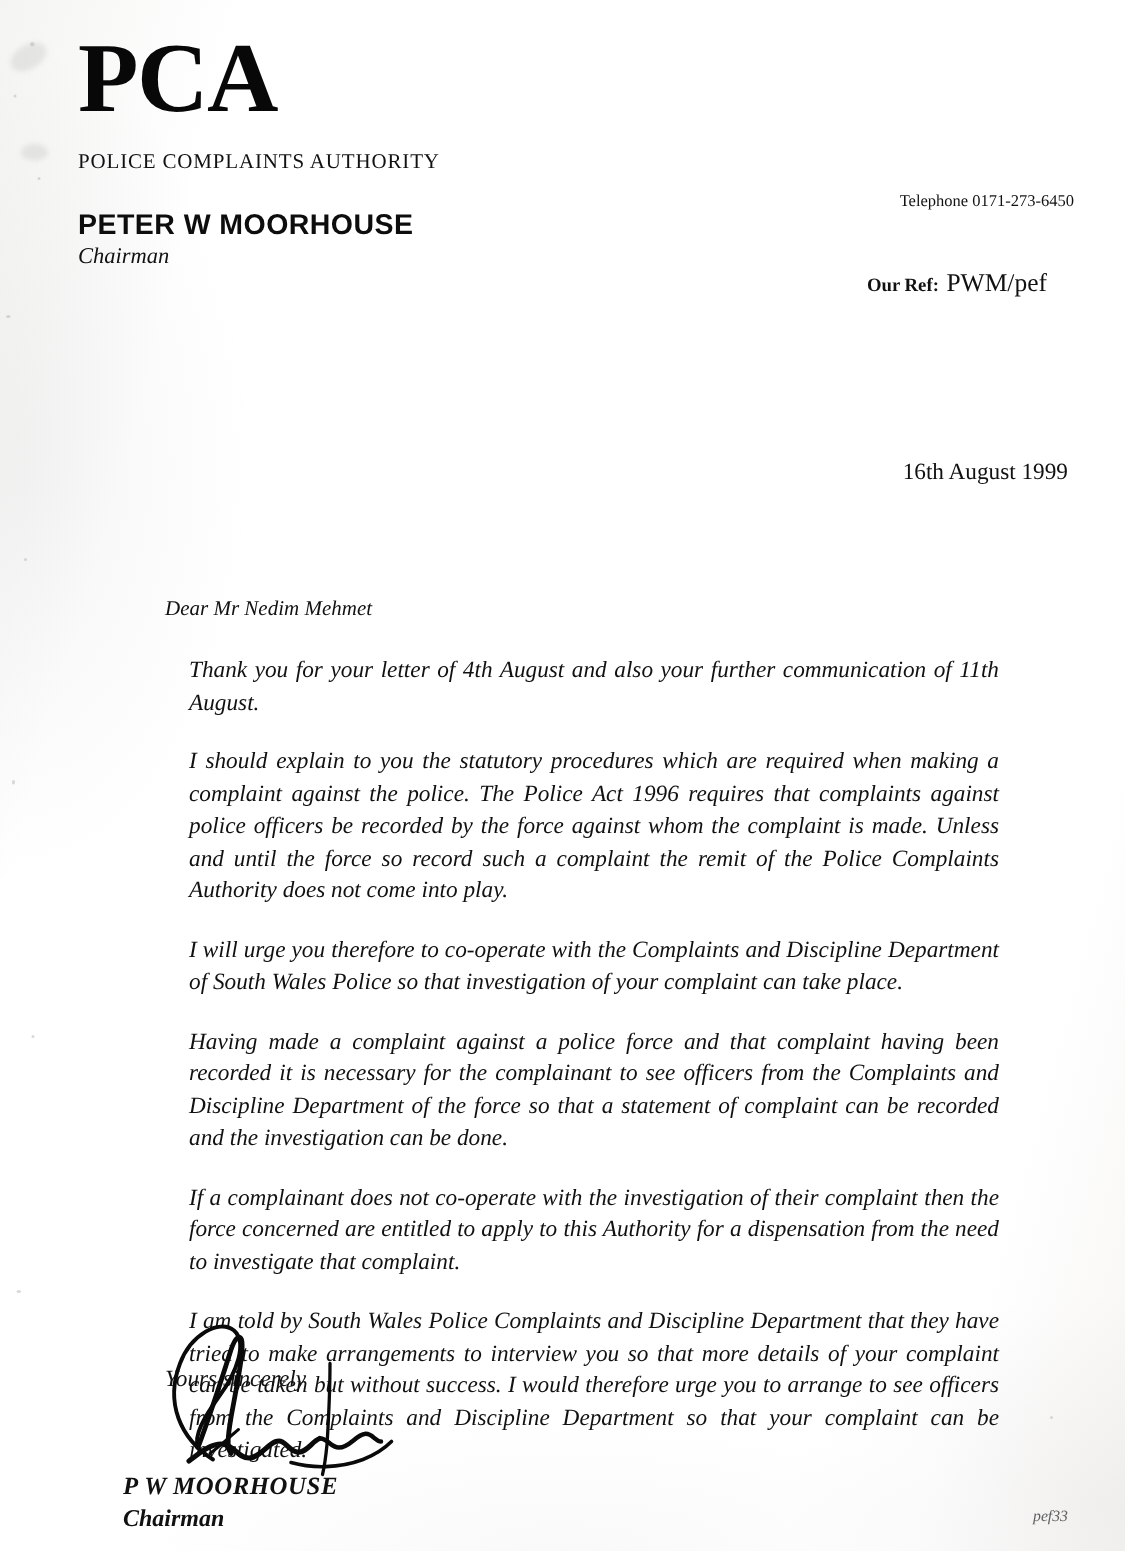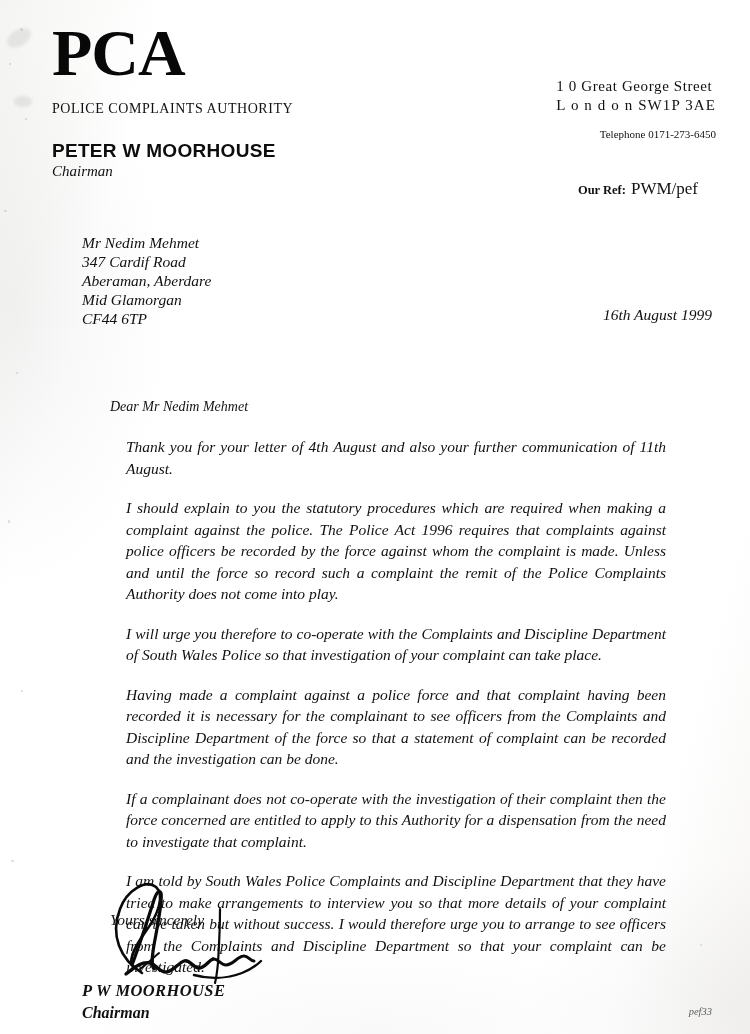--- a/index.html
+++ b/index.html
@@ -121,21 +121,20 @@
     font-style: italic;
     font-size: 15.5px;
     line-height: 19px;
   }
 
   
   .date {
     position: absolute;
     right: 38px;
     top: 306px;
-    font-style: italic;
     font-size: 15.5px;
     white-space: nowrap;
     text-align: right;
   }
 
   
   .salutation {
     position: absolute;
     left: 110px;
     top: 399px;
@@ -223,37 +222,26 @@
   <div class="letterhead">
     <div class="pca-logo">PCA</div>
     <div class="pca-sub">POLICE COMPLAINTS AUTHORITY</div>
   </div>
 
   <div class="sender">
     <div class="sender-name">PETER W MOORHOUSE</div>
     <div class="sender-title">Chairman</div>
   </div>
 
-  <div class="addr-right">
-    <div class="addr-line1">1 0  Great  George Street</div>
-    <div class="addr-line2">L o n d o n   SW1P 3AE</div>
-  </div>
   <div class="tel">Telephone 0171-273-6450</div>
 
   <div class="ourref">
     <span class="ourref-label">Our Ref:</span><span class="ourref-value">PWM/pef</span>
   </div>
 
-  <div class="recipient">
-    <div>Mr Nedim Mehmet</div>
-    <div>347 Cardif Road</div>
-    <div>Aberaman, Aberdare</div>
-    <div>Mid Glamorgan</div>
-    <div>CF44 6TP</div>
-  </div>
 
   <div class="date">16th August 1999</div>
 
   <div class="salutation">Dear Mr Nedim Mehmet</div>
 
   <div class="body">
     <p>Thank you for your letter of 4th August and also your further communication of 11th August.</p>
     <p>I should explain to you the statutory procedures which are required when making a complaint against the police.  The Police Act 1996 requires that complaints against police officers be recorded by the force against whom the complaint is made.  Unless and until the force so record such a complaint the remit of the Police Complaints Authority does not come into play.</p>
     <p>I will urge you therefore to co-operate with the Complaints and Discipline Department of South Wales Police so that investigation of your complaint can take place.</p>
     <p>Having made a complaint against a police force and that complaint having been recorded it is necessary for the complainant to see officers from the Complaints and Discipline Department of the force so that a statement of complaint can be recorded and the investigation can be done.</p>

